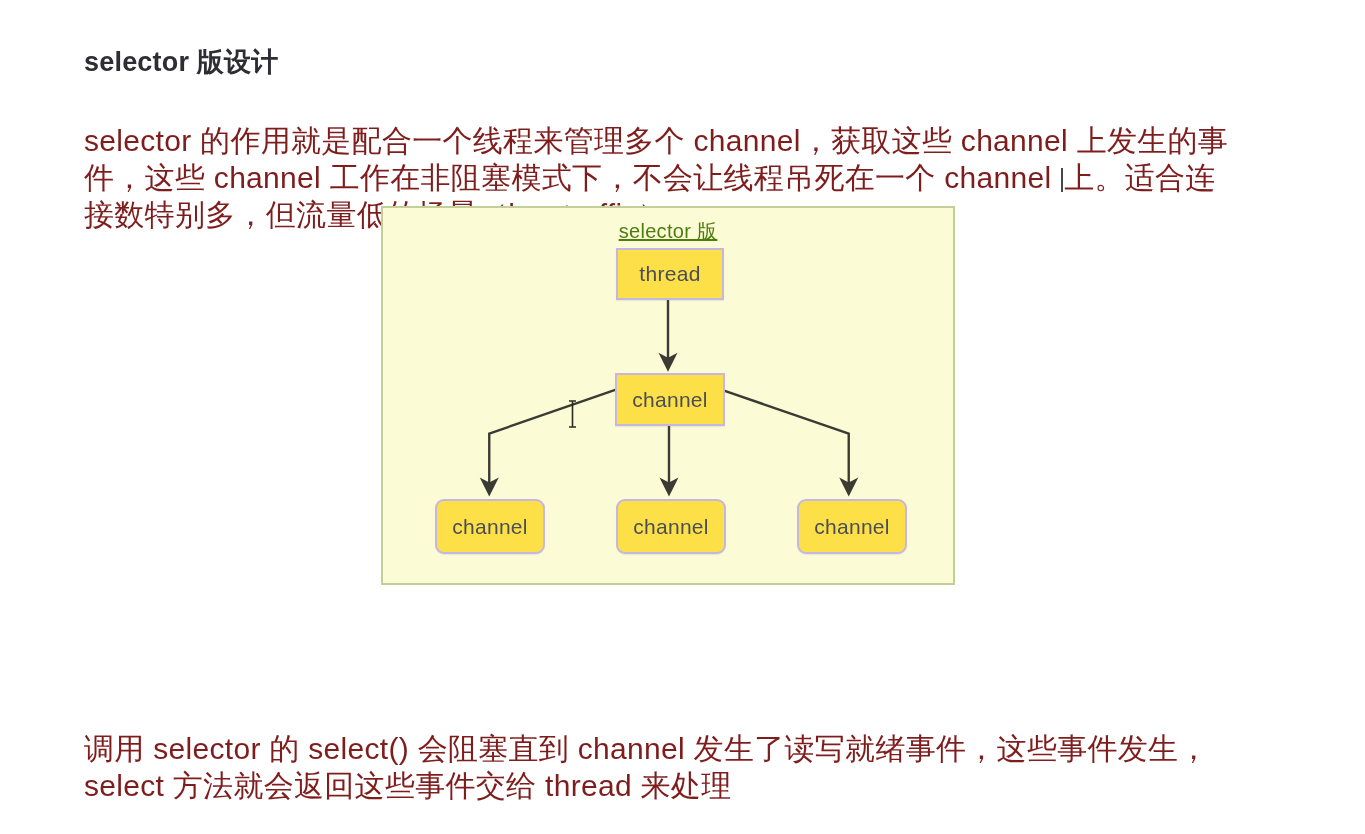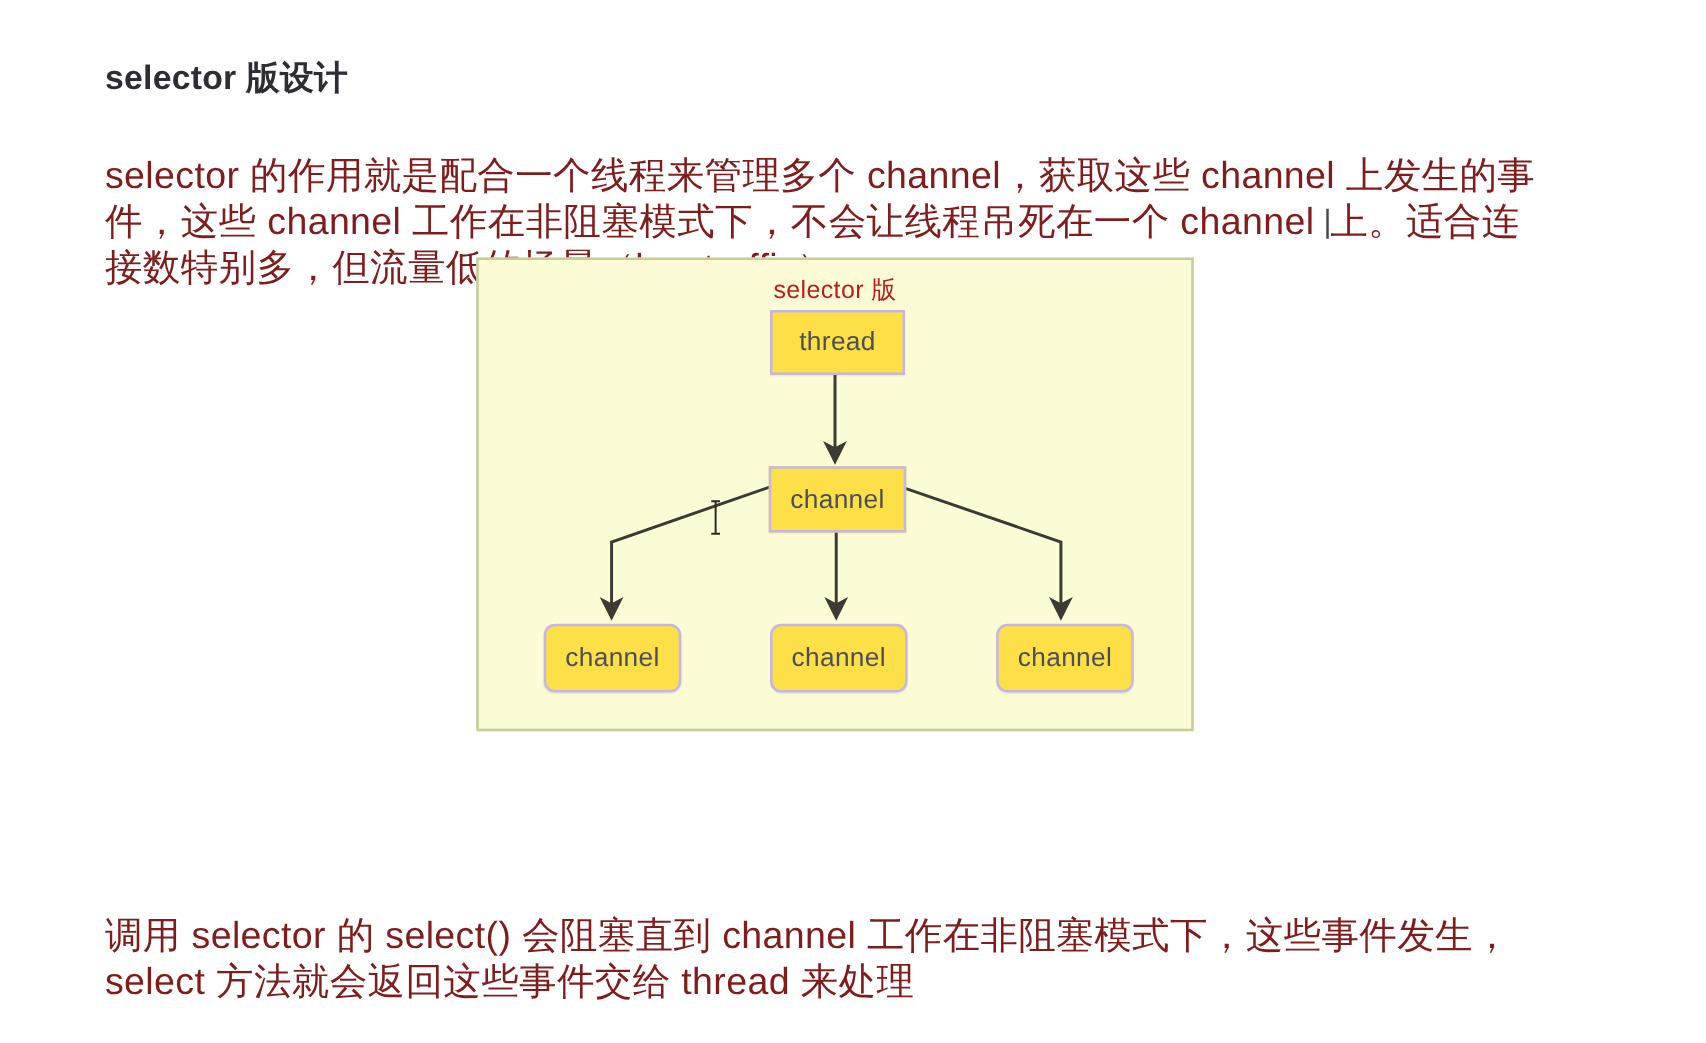--- a/index.html
+++ b/index.html
@@ -79,22 +79,23 @@
     width: 100%;
     height: 100%;
   }
   .diagram-title {
     position: absolute;
     left: 0;
     right: 0;
     top: 10px;
     text-align: center;
     font-size: 20px;
-    color: #b91c1c;
+    color: #4d7c0f;
     letter-spacing: 0.3px;
+    text-decoration: underline;
   }
 
   .node {
     position: absolute;
     background: #fde047;
     border: 2px solid #c6b6e4;
     box-sizing: border-box;
     display: flex;
     align-items: center;
     justify-content: center;
@@ -172,15 +173,15 @@
 
     <div class="node node-channel node-ch2">channel</div>
 
     <div class="node node-channel node-ch3">channel</div>
   </div>
 
   <svg class="ibeam-cursor" viewBox="0 0 9 28">
     <path d="M1,1 H8 M4.5,1 V27 M1,27 H8" stroke="#2b2b22" stroke-width="1.6" fill="none"></path>
   </svg>
 
-  <p class="para para-outro">调用 selector 的 select() 会阻塞直到 channel 工作在非阻塞模式下，这些事件发生，select 方法就会返回这些事件交给 thread 来处理</p>
+  <p class="para para-outro">调用 selector 的 select() 会阻塞直到 channel 发生了读写就绪事件，这些事件发生，select 方法就会返回这些事件交给 thread 来处理</p>
 
 </div>
 
 </body></html>

